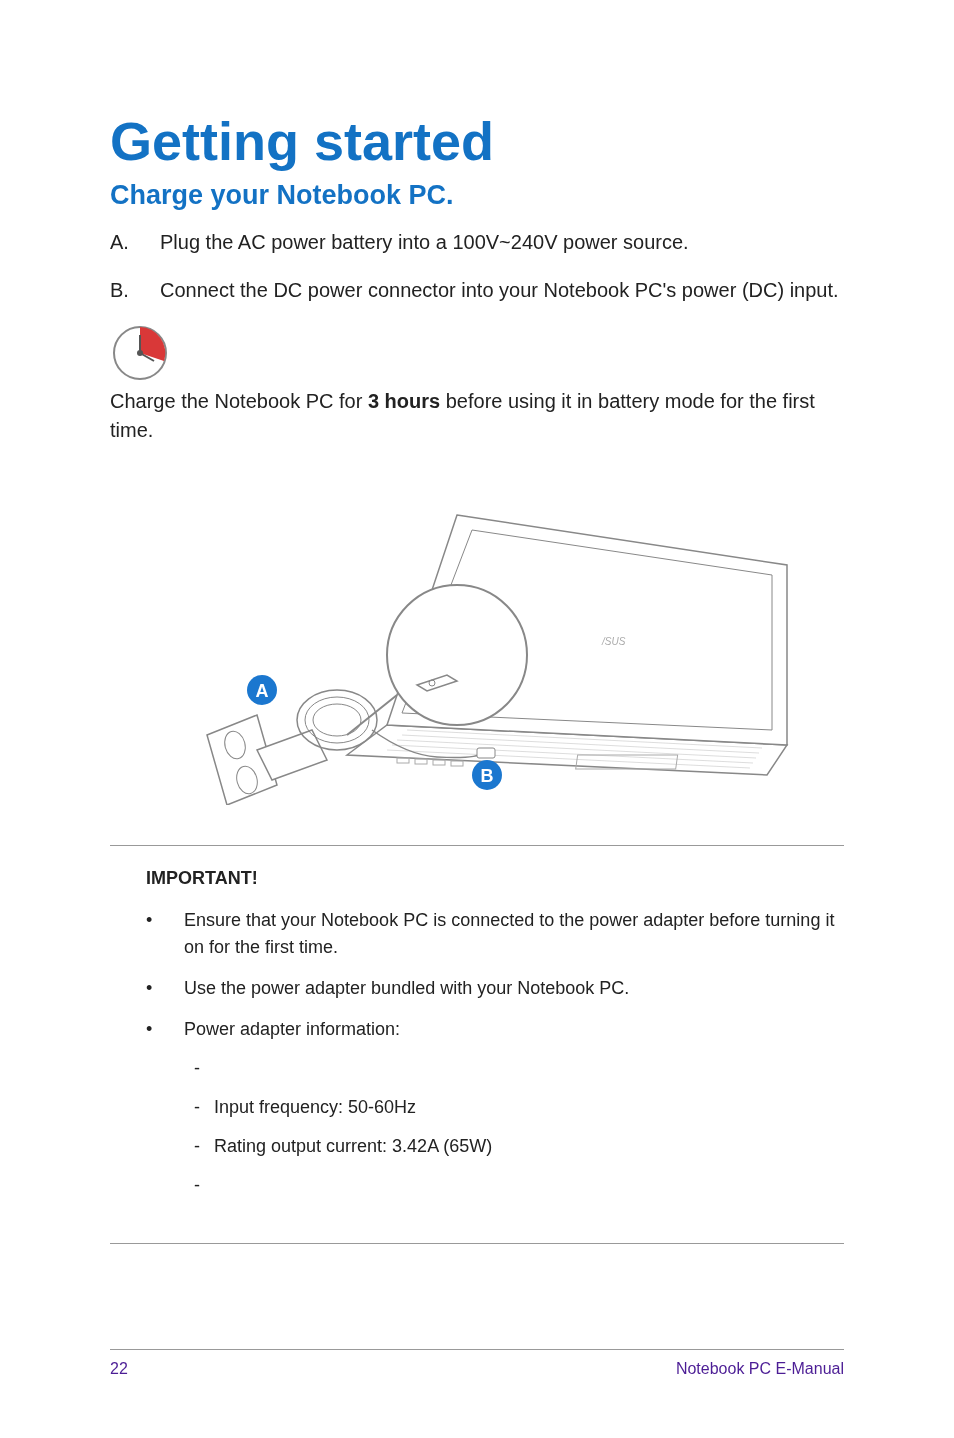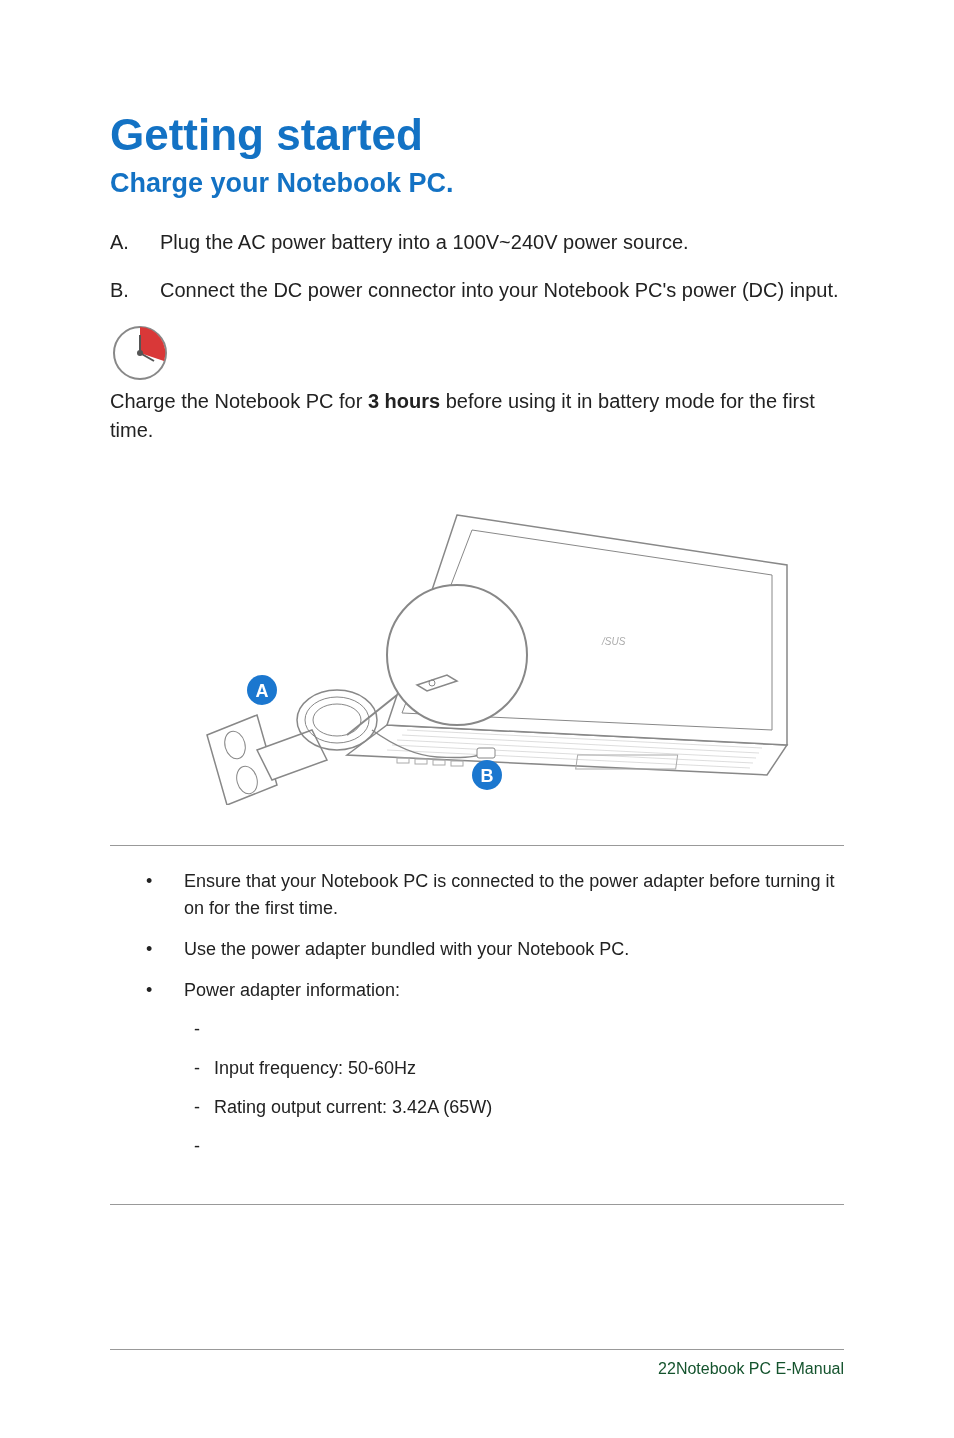--- a/index.html
+++ b/index.html
@@ -10,29 +10,29 @@
     body {
       font-family: -apple-system, BlinkMacSystemFont, "Segoe UI", Arial, sans-serif;
       width: 954px;
       height: 1438px;
       background: #fff;
       position: relative;
       padding: 110px 110px 0 110px;
     }
     .main-heading {
       color: #1372c4;
-      font-size: 44px;
+      font-size: 54px;
       font-weight: 700;
       margin-bottom: 8px;
     }
     .sub-heading {
       color: #1372c4;
       font-size: 27px;
       font-weight: 700;
-      margin-bottom: 28px;
+      margin-bottom: 16px;
     }
     .step-list {
       list-style: none;
       font-size: 20px;
       color: #222;
       line-height: 1.5;
     }
     .step-item {
       display: flex;
       margin-bottom: 18px;
@@ -117,23 +117,23 @@
       padding-left: 10px;
     }
     .footer {
       position: absolute;
       bottom: 60px;
       left: 110px;
       right: 110px;
       border-top: 1px solid #999;
       padding-top: 10px;
       display: flex;
-      justify-content: flex-end;
+      justify-content: space-between;
       font-size: 16px;
-      color: #14532d;
+      color: #4c1d95;
     }
   </style>
 </head>
 <body>
 
 <h1 class="main-heading">Getting started</h1>
 <h2 class="sub-heading">Charge your Notebook PC.</h2>
 
 <ol class="step-list">
   <li class="step-item">
@@ -210,20 +210,21 @@
       <rect x="268" y="284" width="12" height="5" fill="none"></rect>
       <rect x="286" y="285" width="12" height="5" fill="none"></rect>
       <rect x="304" y="286" width="12" height="5" fill="none"></rect>
     </g>
 
     <text x="455" y="170" font-size="10" fill="#aaa" font-style="italic">/SUS</text>
   </svg>
 </div>
 
 <div class="important-block">
+  <div class="important-heading">IMPORTANT!</div>
   <ul class="bullet-list">
     <li class="bullet-item">
       <span class="bullet-dot">•</span>
       <span class="bullet-text">Ensure that your Notebook PC is connected to the power adapter before turning it on for the first time.</span>
     </li>
     <li class="bullet-item">
       <span class="bullet-dot">•</span>
       <span class="bullet-text">Use the power adapter bundled with your Notebook PC.</span>
     </li>
     <li class="bullet-item">

